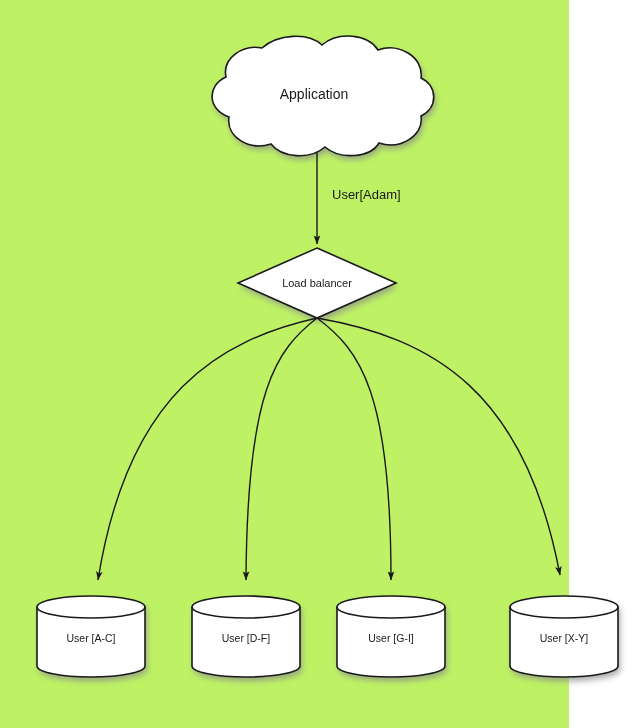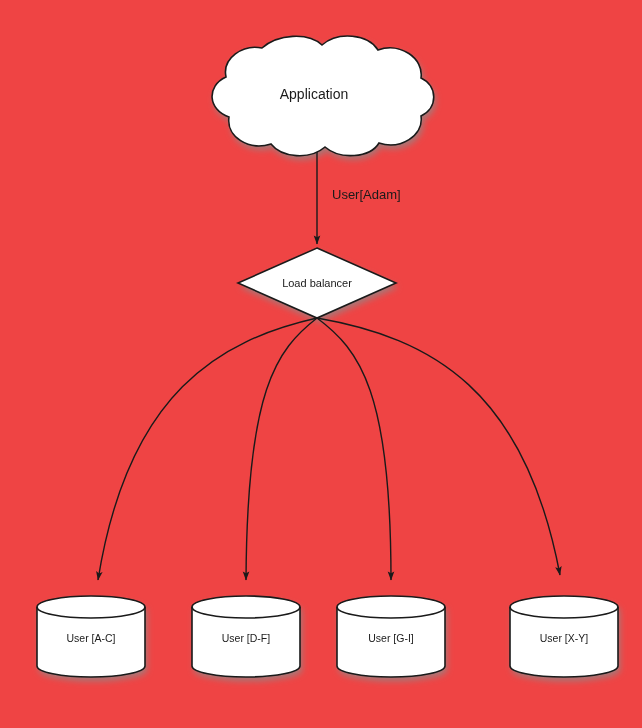--- a/index.html
+++ b/index.html
@@ -10,23 +10,23 @@
   }
   body {
     width: 642px;
     height: 728px;
     font-family: "Liberation Sans", sans-serif;
     color: #1a1a1a;
     overflow: hidden;
   }
   #diagram-canvas {
     position: relative;
-    width: 642px;
+    width: 569px;
     height: 728px;
-    background: #ef4444;
+    background: #bef264;
   }
   svg.diagram-svg {
     display: block;
     width: 642px;
     height: 728px;
   }
   .shape-fill {
     fill: #ffffff;
   }
   .shape-stroke {

